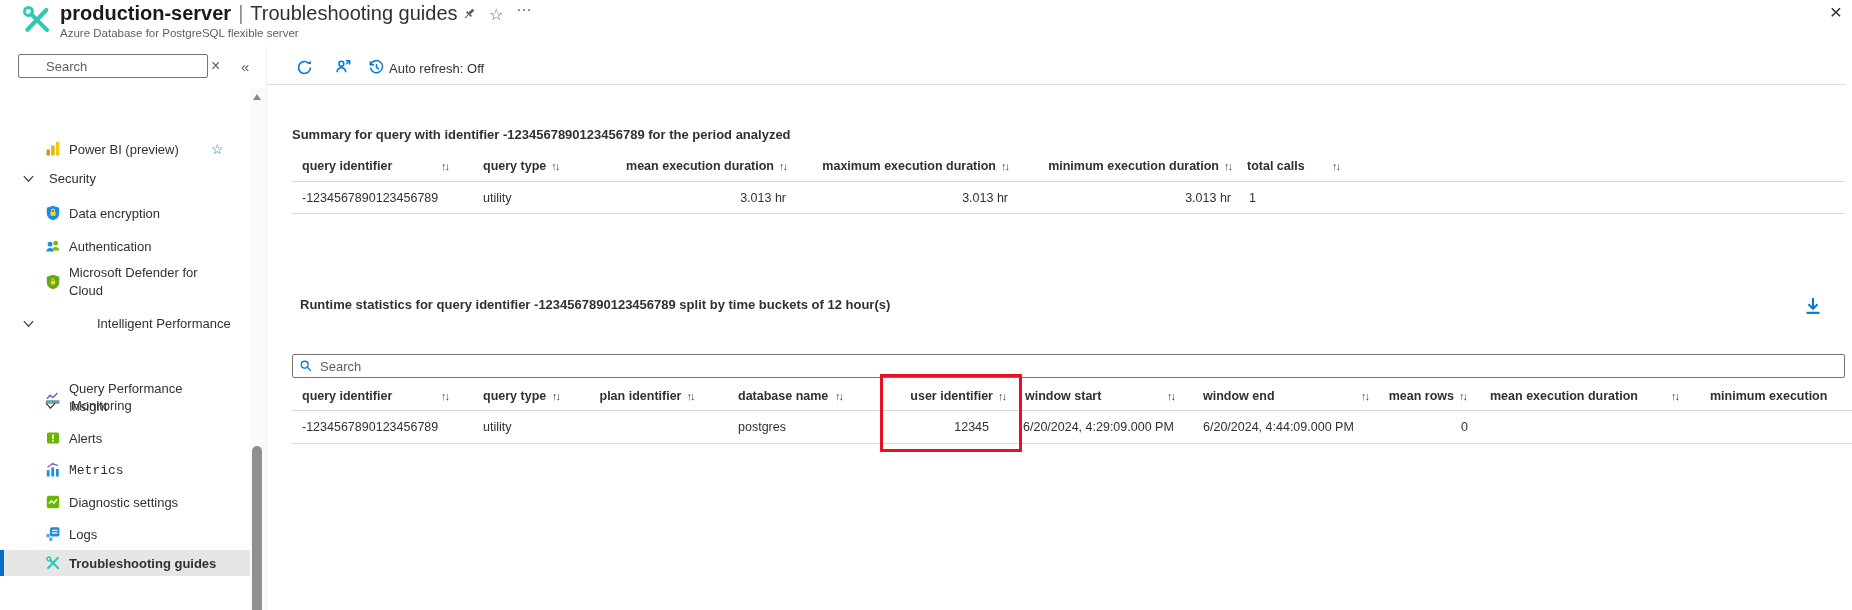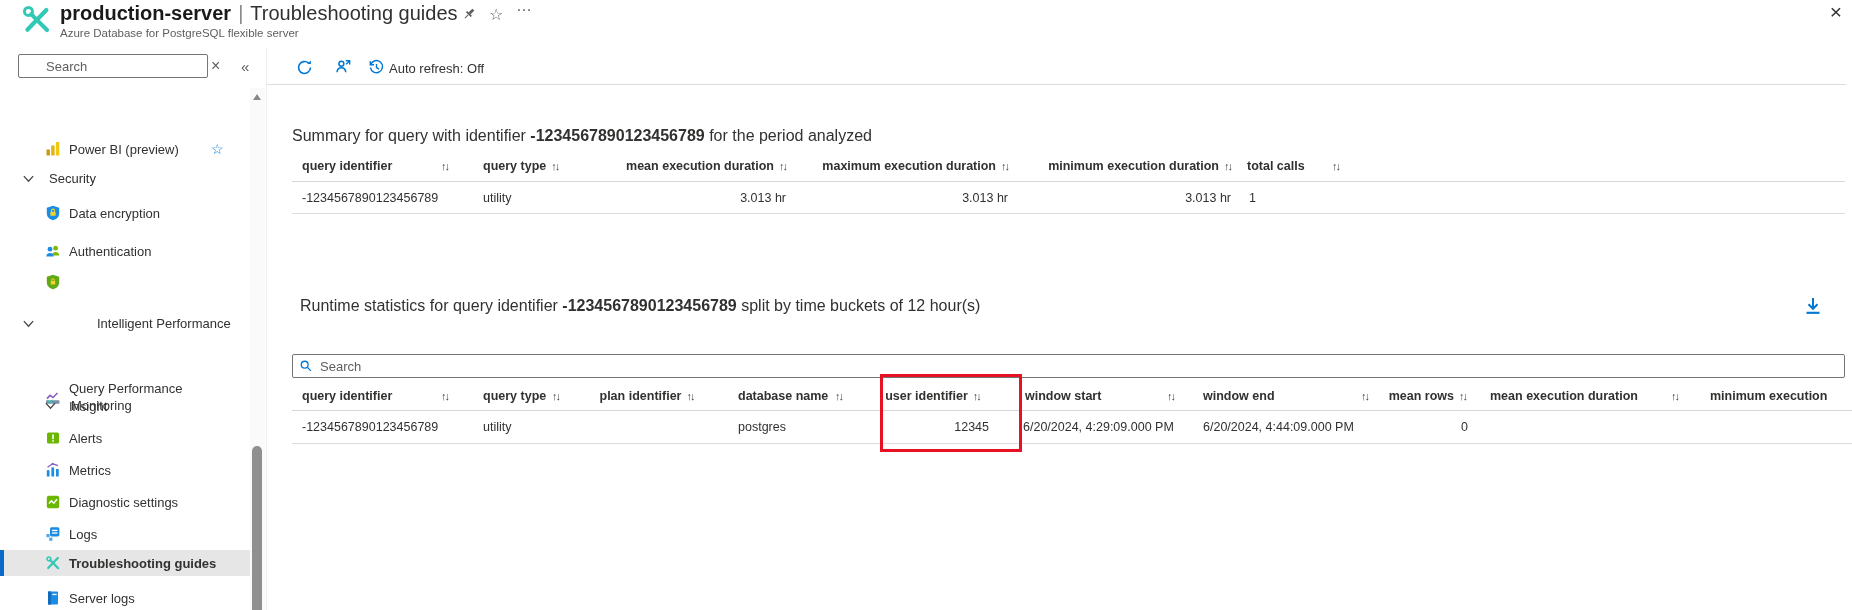--- a/index.html
+++ b/index.html
@@ -36,21 +36,21 @@
   .fav-star{position:absolute;left:211px;color:#0078d4;font-size:14px;cursor:pointer;}
   .track{position:absolute;left:250px;top:41px;bottom:0;width:15px;background:#fafafa;}
   .scroll-up{position:absolute;left:3px;top:6px;width:0;height:0;border-left:4.5px solid transparent;
      border-right:4.5px solid transparent;border-bottom:6px solid #8a8886;}
   .thumb{position:absolute;left:2px;top:358px;width:10px;height:170px;background:#8f8f8f;border-radius:5px;}
   
   .content{position:absolute;left:267px;top:45px;right:0;bottom:0;}
   .cmd-ico{position:absolute;width:17px;height:17px;cursor:pointer;}
   .cmd-label{position:absolute;left:122px;top:16px;font-size:13px;color:#323130;}
   .cmd-divider{position:absolute;left:0px;right:6px;top:39px;height:1px;background:#dcdcdc;}
-  .sec-title{position:absolute;left:25px;font-size:16px;color:#323130;white-space:nowrap;}
+  .sec-title{position:absolute;left:25px;font-size:13px;color:#323130;white-space:nowrap;font-weight:bold;}
   .tbl{position:absolute;left:25px;}
   .thead,.trow{display:flex;}
   .thead{height:31px;border-bottom:1px solid #d6d6d6;}
   .trow{height:31px;border-bottom:1px solid #dcdcdc;}
   .rt .thead{height:28px;}
   .rt .trow{height:32px;}
   .cell{display:flex;align-items:center;box-sizing:border-box;flex:none;white-space:nowrap;font-size:12.5px;color:#323130;}
   .cell.jr{justify-content:flex-end;}
   .cell.jsb{justify-content:space-between;}
   .hl{font-weight:600;}
@@ -117,35 +117,36 @@
           <span class="glabel">Security</span>
         </div>
         <div class="srow" style="top: 112px; height: 26px;">
           <span class="iicon"><svg viewBox="0 0 16 16" width="16" height="16">
               <path d="M8 .8l6.2 1.9v5.2c0 4.2-2.7 6.3-6.2 7.3-3.5-1-6.2-3.1-6.2-7.3V2.7z" fill="#1b8ce3"></path>
               <rect x="5.4" y="6.8" width="5.2" height="4" rx=".6" fill="#f8d22a"></rect>
               <path d="M6.5 6.8V5.6a1.5 1.5 0 0 1 3 0v1.2" fill="none" stroke="#f8d22a" stroke-width="1.1"></path>
             </svg></span>
           <span class="ilabel">Data encryption</span>
         </div>
-        <div class="srow" style="top: 145px; height: 26px; align-items: flex-end;">
+        <div class="srow" style="top: 145px; height: 26px;">
           <span class="iicon"><svg viewBox="0 0 16 16" width="16" height="16">
               <circle cx="10.6" cy="5.2" r="2.4" fill="#7fba00"></circle>
               <path d="M6.9 12.6c0-2.3 1.6-3.7 3.7-3.7s3.7 1.4 3.7 3.7z" fill="#7fba00"></path>
               <circle cx="5" cy="6.2" r="2.4" fill="#1b8ce3"></circle>
               <path d="M1.3 13.6c0-2.3 1.6-3.7 3.7-3.7s3.7 1.4 3.7 3.7z" fill="#1b8ce3"></path>
             </svg></span>
           <span class="ilabel">Authentication</span>
         </div>
         <div class="srow" style="top: 174px; height: 40px;">
           <span class="iicon"><svg viewBox="0 0 16 16" width="16" height="16">
               <path d="M8 .8l6.2 1.9v5.2c0 4.2-2.7 6.3-6.2 7.3-3.5-1-6.2-3.1-6.2-7.3V2.7z" fill="#60a917"></path>
               <rect x="5.8" y="6.9" width="4.4" height="3.6" rx=".5" fill="#f8d22a"></rect>
               <path d="M6.8 6.9V5.9a1.2 1.2 0 0 1 2.4 0v1" fill="none" stroke="#f8d22a" stroke-width="1"></path>
             </svg></span>
+          <span class="ilabel wrap">Microsoft Defender for Cloud</span>
         </div>
         <div class="srow" style="top: 222px; height: 26px; gap: 48px;">
           <span class="gchev"><svg viewBox="0 0 14 14" width="13" height="13">
               <polyline points="2,4.5 7,10 12,4.5" fill="none" stroke="#484644" stroke-width="1.4"></polyline>
             </svg></span>
           <span class="glabel">Intelligent Performance</span>
         </div>
         <div class="srow" style="top: 258px; height: 40px; margin-top: 32px;">
           <span class="iicon"><svg viewBox="0 0 16 16" width="16" height="16">
               <rect x="1" y="10.2" width="13.5" height="3.6" rx=".8" fill="#7a91a5"></rect>
@@ -161,21 +162,21 @@
           <span class="glabel">Monitoring</span>
         </div>
         <div class="srow" style="top: 337px; height: 26px;">
           <span class="iicon"><svg viewBox="0 0 16 16" width="16" height="16">
               <rect x="2" y="2.4" width="12" height="11.2" rx="1.6" fill="#6bb700"></rect>
               <rect x="7.2" y="4.4" width="1.6" height="4.8" fill="#fff"></rect>
               <rect x="7.2" y="10.2" width="1.6" height="1.6" fill="#fff"></rect>
             </svg></span>
           <span class="ilabel">Alerts</span>
         </div>
-        <div class="srow" style="top: 369px; height: 26px;">
+        <div class="srow" style="top: 369px; height: 26px; font-family: Liberation Mono, monospace;">
           <span class="iicon"><svg viewBox="0 0 16 16" width="16" height="16">
               <rect x="1.8" y="8.2" width="2.7" height="6.3" fill="#1b8ce3"></rect>
               <rect x="6.4" y="5.4" width="2.7" height="9.1" fill="#1b8ce3"></rect>
               <rect x="11" y="7" width="2.7" height="7.5" fill="#1b8ce3"></rect>
               <polyline points="2.5,5.2 7.6,1.8 13,3.6" fill="none" stroke="#8661c5" stroke-width="1.3"></polyline>
               <circle cx="7.6" cy="1.8" r="1" fill="#8661c5"></circle>
             </svg></span>
           <span class="ilabel">Metrics</span>
         </div>
         <div class="srow" style="top: 401px; height: 26px;">
@@ -196,28 +197,20 @@
           <span class="ilabel">Logs</span>
         </div>
         <div class="srow sel" style="top: 462px; height: 26px;">
           <span class="accent"></span>
           <span class="iicon"><svg viewBox="0 0 16 16" width="16" height="16">
               <circle cx="3.9" cy="3.9" r="1.9" fill="none" stroke="#2fc9b5" stroke-width="1.5"></circle>
               <path d="M5.2 5.2 L13.2 13.2" stroke="#2fc9b5" stroke-width="2.2" stroke-linecap="round"></path>
               <path d="M12.8 3 L3.2 13" stroke="#2fc9b5" stroke-width="2.2" stroke-linecap="round"></path>
             </svg></span>
           <span class="ilabel">Troubleshooting guides</span>
-        </div>
-        <div class="srow" style="top: 497px; height: 26px;">
-          <span class="iicon"><svg viewBox="0 0 16 16" width="16" height="16">
-              <rect x="3" y="1.4" width="10" height="13.2" rx="1" fill="#1b8ce3"></rect>
-              <rect x="3" y="1.4" width="3" height="13.2" fill="#0f6cbd"></rect>
-              <rect x="7.4" y="3.8" width="4.2" height="1.3" fill="#fff"></rect>
-            </svg></span>
-          <span class="ilabel">Server logs</span>
         </div>
       </div>
     <div class="track">
       <div class="scroll-up"></div>
       <div class="thumb"></div>
     </div>
   </div>
 
   <div class="content">
     <span class="cmd-ico" style="left:29px;top:14px;">
@@ -308,21 +301,21 @@
             <span class="sort">↑↓</span>
           </div>
           <div class="cell jr" style="width: 160px; padding: 0px 7px 0px 0px; justify-content: center;">
             <span class="hl">plan identifier</span>
             <span class="sort">↑↓</span>
           </div>
           <div class="cell jsb" style="width: 130px; padding: 0px 18px 0px 8px;">
             <span class="hl">database name</span>
             <span class="sort">↑↓</span>
           </div>
-          <div class="cell jr" style="width: 155px; padding: 0px 10px 0px 0px; justify-content: center;">
+          <div class="cell jr" style="width: 155px; padding: 0px 10px 0px 0px;">
             <span class="hl">user identifier</span>
             <span class="sort">↑↓</span>
           </div>
           <div class="cell jsb" style="width: 175px; padding: 0px 16px 0px 10px;">
             <span class="hl">window start</span>
             <span class="sort">↑↓</span>
           </div>
           <div class="cell jsb" style="width: 190px; padding: 0px 12px 0px 13px;">
             <span class="hl">window end</span>
             <span class="sort">↑↓</span>

